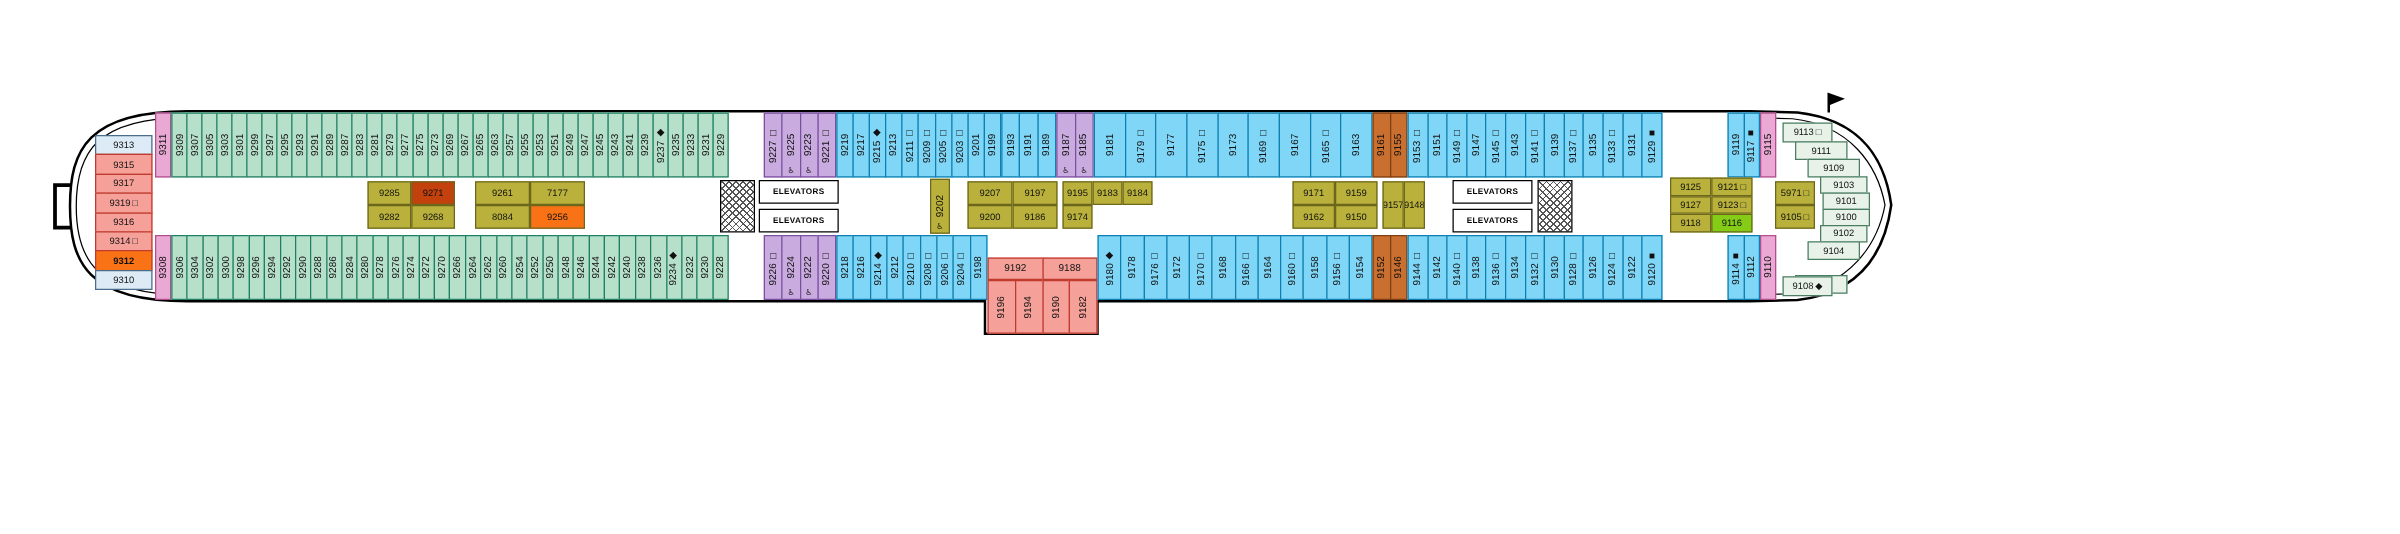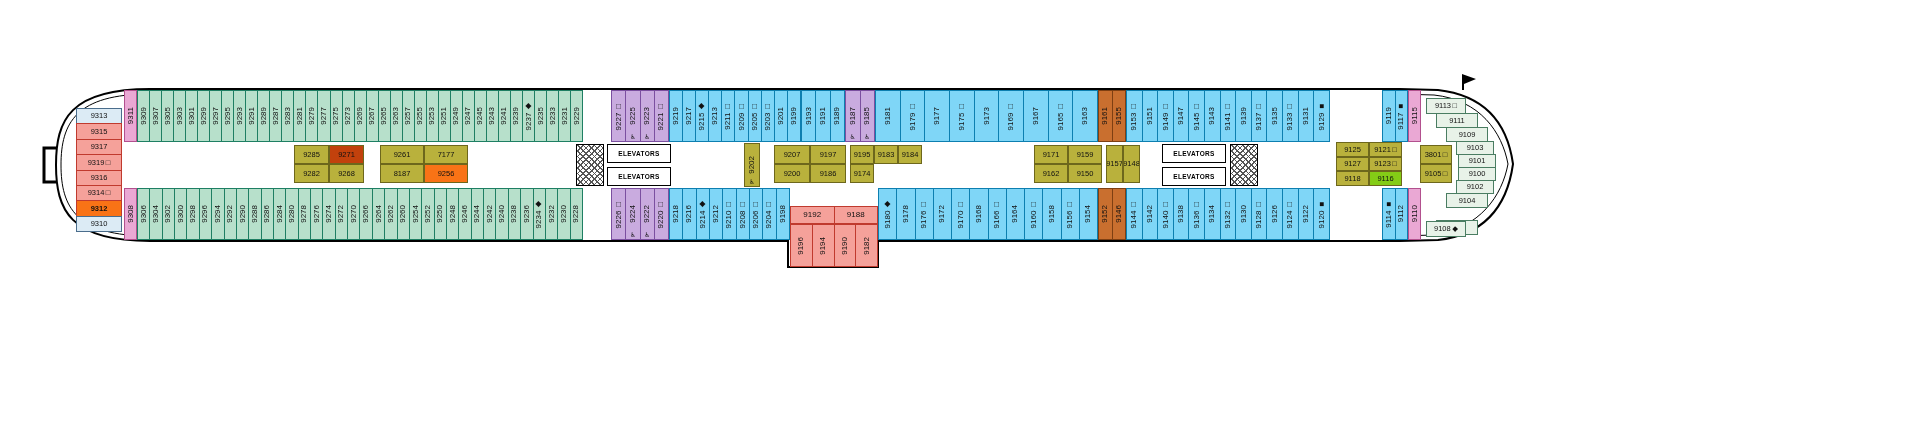--- a/index.html
+++ b/index.html
@@ -655,21 +655,21 @@
       </div>
     </div>
   <div class="cluster" style="left: 380px; top: 145px; width: 88px; height: 38px; display: grid; grid-template-columns: repeat(2, 1fr);">
       <div class="cabin" style="background: rgb(185, 177, 60); border-color: rgb(109, 103, 28);">
         <span class="num">9261</span>
       </div>
       <div class="cabin" style="background: rgb(185, 177, 60); border-color: rgb(109, 103, 28);">
         <span class="num">7177</span>
       </div>
       <div class="cabin" style="background: rgb(185, 177, 60); border-color: rgb(109, 103, 28);">
-        <span class="num">8187</span>
+        <span class="num">8084</span>
       </div>
       <div class="cabin" style="background: #f97316; border-color: rgb(109, 103, 28);">
         <span class="num">9256</span>
       </div>
     </div>
   <div class="sec v" style="left:744px;top:143px;width:16px;height:44px">
       <div class="cabin" style="background: rgb(185, 177, 60); border-color: rgb(109, 103, 28);">
         <span class="num">9202</span>
         <span class="acc">♿</span>
       </div>
@@ -739,21 +739,21 @@
       </div>
       <div class="cabin" style="background: rgb(185, 177, 60); border-color: rgb(109, 103, 28);">
         <span class="num">9118</span>
       </div>
       <div class="cabin" style="background: #84cc16; border-color: rgb(109, 103, 28);">
         <span class="num">9116</span>
       </div>
     </div>
   <div class="cluster" style="left: 1420px; top: 145px; width: 32px; height: 38px; display: grid; grid-template-columns: repeat(1, 1fr);">
       <div class="cabin" style="background: rgb(185, 177, 60); border-color: rgb(109, 103, 28);">
-        <span class="num">3801 □</span>
+        <span class="num">5971 □</span>
       </div>
       <div class="cabin" style="background: rgb(185, 177, 60); border-color: rgb(109, 103, 28);">
         <span class="num">9105 □</span>
       </div>
     </div>
 
   <div class="elev" style="left:607px;top:144px">ELEVATORS</div>
   <div class="elev" style="left:607px;top:167px">ELEVATORS</div>
   <div class="elev" style="left:1162px;top:144px">ELEVATORS</div>
   <div class="elev" style="left:1162px;top:167px">ELEVATORS</div>

